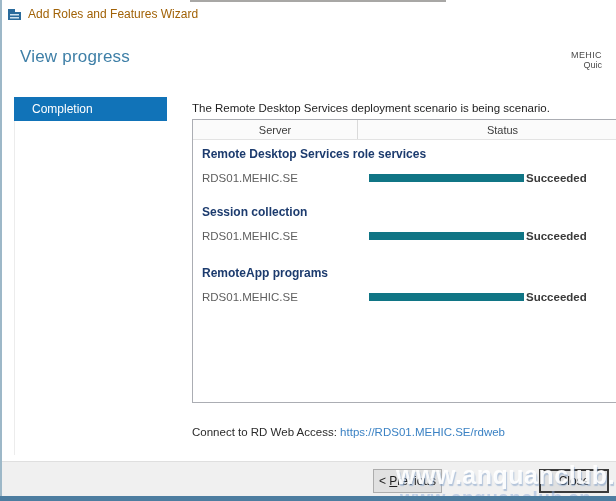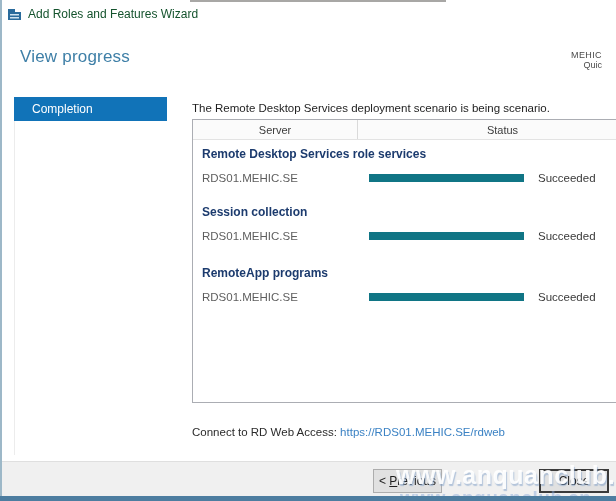--- a/index.html
+++ b/index.html
@@ -9,21 +9,21 @@
     background:#fff;
   }
   .window{position:absolute;left:0;top:0;width:648px;height:501px;background:#fff;}
   .left-edge{position:absolute;left:0;top:0;width:2px;height:501px;background:#9db8c8;}
   .bottom-strip{position:absolute;left:0;top:496px;width:648px;height:5px;background:#4d7da0;}
   .top-artifact{position:absolute;left:190px;top:0;width:256px;height:2px;background:rgba(62,60,55,.45);}
 
   
   .titlebar{position:absolute;left:0;top:0;width:648px;height:28px;background:#fff;}
   .titlebar .app-icon{position:absolute;left:8px;top:7px;width:14px;height:14px;}
-  .titlebar .title{position:absolute;left:28px;top:7px;font-size:12px;color:#14532d;text-align:center;}
+  .titlebar .title{position:absolute;left:28px;top:7px;font-size:12px;color:#a16207;text-align:center;}
 
   
   .heading{position:absolute;left:20px;top:47px;font-size:17px;font-weight:300;color:#3e7fa7;letter-spacing:.2px;}
   .destination{position:absolute;left:518px;top:50px;width:84px;text-align:right;color:#4a4a4a;}
   .destination .l1{font-size:9px;letter-spacing:.4px;line-height:10px;}
   .destination .l2{font-size:9px;line-height:11px;}
 
   
   .sidebar{position:absolute;left:14px;top:97px;width:152px;height:358px;border-left:1px solid #ececec;}
   .side-item{height:24px;display:flex;align-items:center;margin-left:-1px;}
@@ -40,21 +40,21 @@
   .th.c3{flex:1;}
   .tbody{padding:7px 0 0 9px;}
   .group-h{font-size:12px;font-weight:bold;color:#1c3b6e;height:14px;line-height:14px;}
   .g1{margin-top:0;}
   .g2{margin-top:19px;}
   .g3{margin-top:22px;}
   .prow{display:flex;align-items:center;height:16px;margin-top:9px;}
   .server{width:167px;font-size:11.5px;color:#5e5e5e;}
   .bartrack{width:155px;height:8px;background:transparent;}
   .barfill{height:100%;background:#107585;}
-  .status{margin-left:14px;font-size:11.5px;color:#3a3a3a;}
+  .status{margin-left:2px;font-size:11.5px;color:#3a3a3a;font-weight:bold;}
 
   .connect{position:absolute;left:192px;top:426px;font-size:11.5px;color:#2b2b2b;white-space:nowrap;}
   .connect a{color:#3b82c4;text-decoration:none;}
 
   
   .footer{position:absolute;left:0;top:461px;width:648px;height:36px;background:#f0f0f0;border-top:1px solid #dfdfdf;box-sizing:border-box;}
   .btn{position:absolute;top:7px;height:24px;box-sizing:border-box;background:#e1e1e1;border:1px solid #adadad;
        font-size:12px;color:#1e1e1e;text-align:center;line-height:22px;font-family:inherit;padding:0;}
   .btn-prev{left:373px;width:69px;}
   .btn-next{left:449px;width:68px;color:#9e9e9e;}

